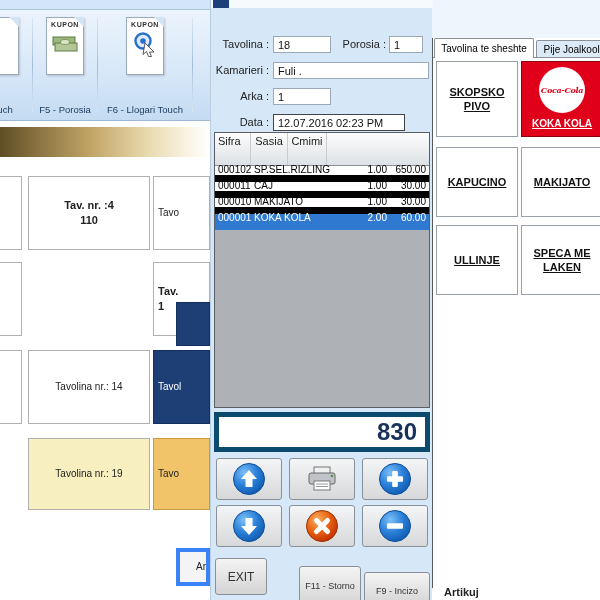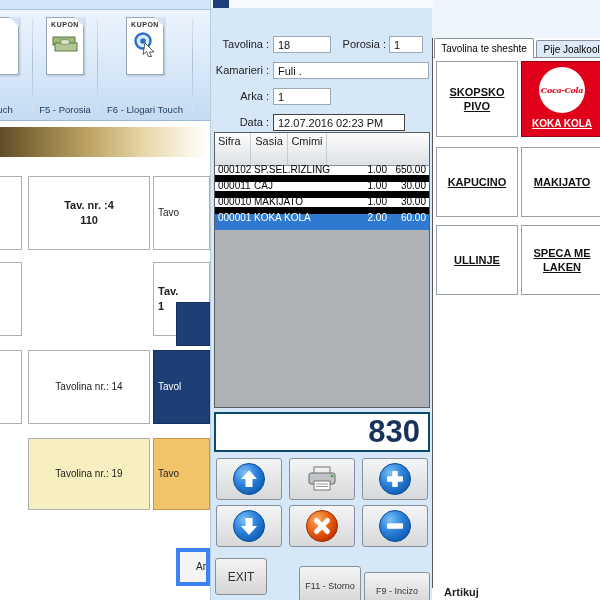--- a/index.html
+++ b/index.html
@@ -71,22 +71,22 @@
   .th { padding:2px 3px; border-right:1px solid #c8ccd0; white-space:nowrap; }
   .trow { display:flex; height:16px; background:#fff; border-bottom:7px solid #000000;
           font-size:10px; align-items:flex-end; cursor:pointer; }
   .trow.sel { background:#2f7ad0; color:#fff; border-bottom-color:#2f7ad0; }
   .td { padding:0 3px; overflow:hidden; white-space:nowrap; }
   .c-sifra { width:36px; } .c-emri { width:102px; }
   .c-sasia { width:37px; text-align:right; } .c-cmimi { width:39px; text-align:right; }
   .th.c-sasia, .th.c-cmimi { text-align:center; }
 
   .total-box { position:absolute; left:3px; top:412px; width:216px; height:40px; background:#fff;
-               border:2px solid #0c4a6e; display:flex; align-items:center; justify-content:flex-end;
-               padding-right:8px; font-size:31px; font-weight:bold; color:#17335c; }
+               border:5px solid #0c4a6e; display:flex; align-items:center; justify-content:flex-end;
+               padding-right:8px; font-size:24px; font-weight:bold; color:#17335c; }
 
   .abtn { position:absolute; width:66px; height:42px; background:linear-gradient(#f4f5f6,#d6d8da);
           border:1px solid #8a9098; border-radius:3px; display:flex; align-items:center;
           justify-content:center; cursor:pointer; }
   .bu { left:5px;   top:458px; } .bp { left:78px; top:458px; } .ba { left:151px; top:458px; }
   .bd { left:5px;   top:505px; } .bx { left:78px; top:505px; } .bm { left:151px; top:505px; }
 
   .gbtn { position:absolute; background:linear-gradient(#f4f4f4,#d4d4d4); border:1px solid #8a9098;
           border-radius:3px; font-size:12px; color:#333; display:flex; justify-content:center;
           cursor:pointer; }

